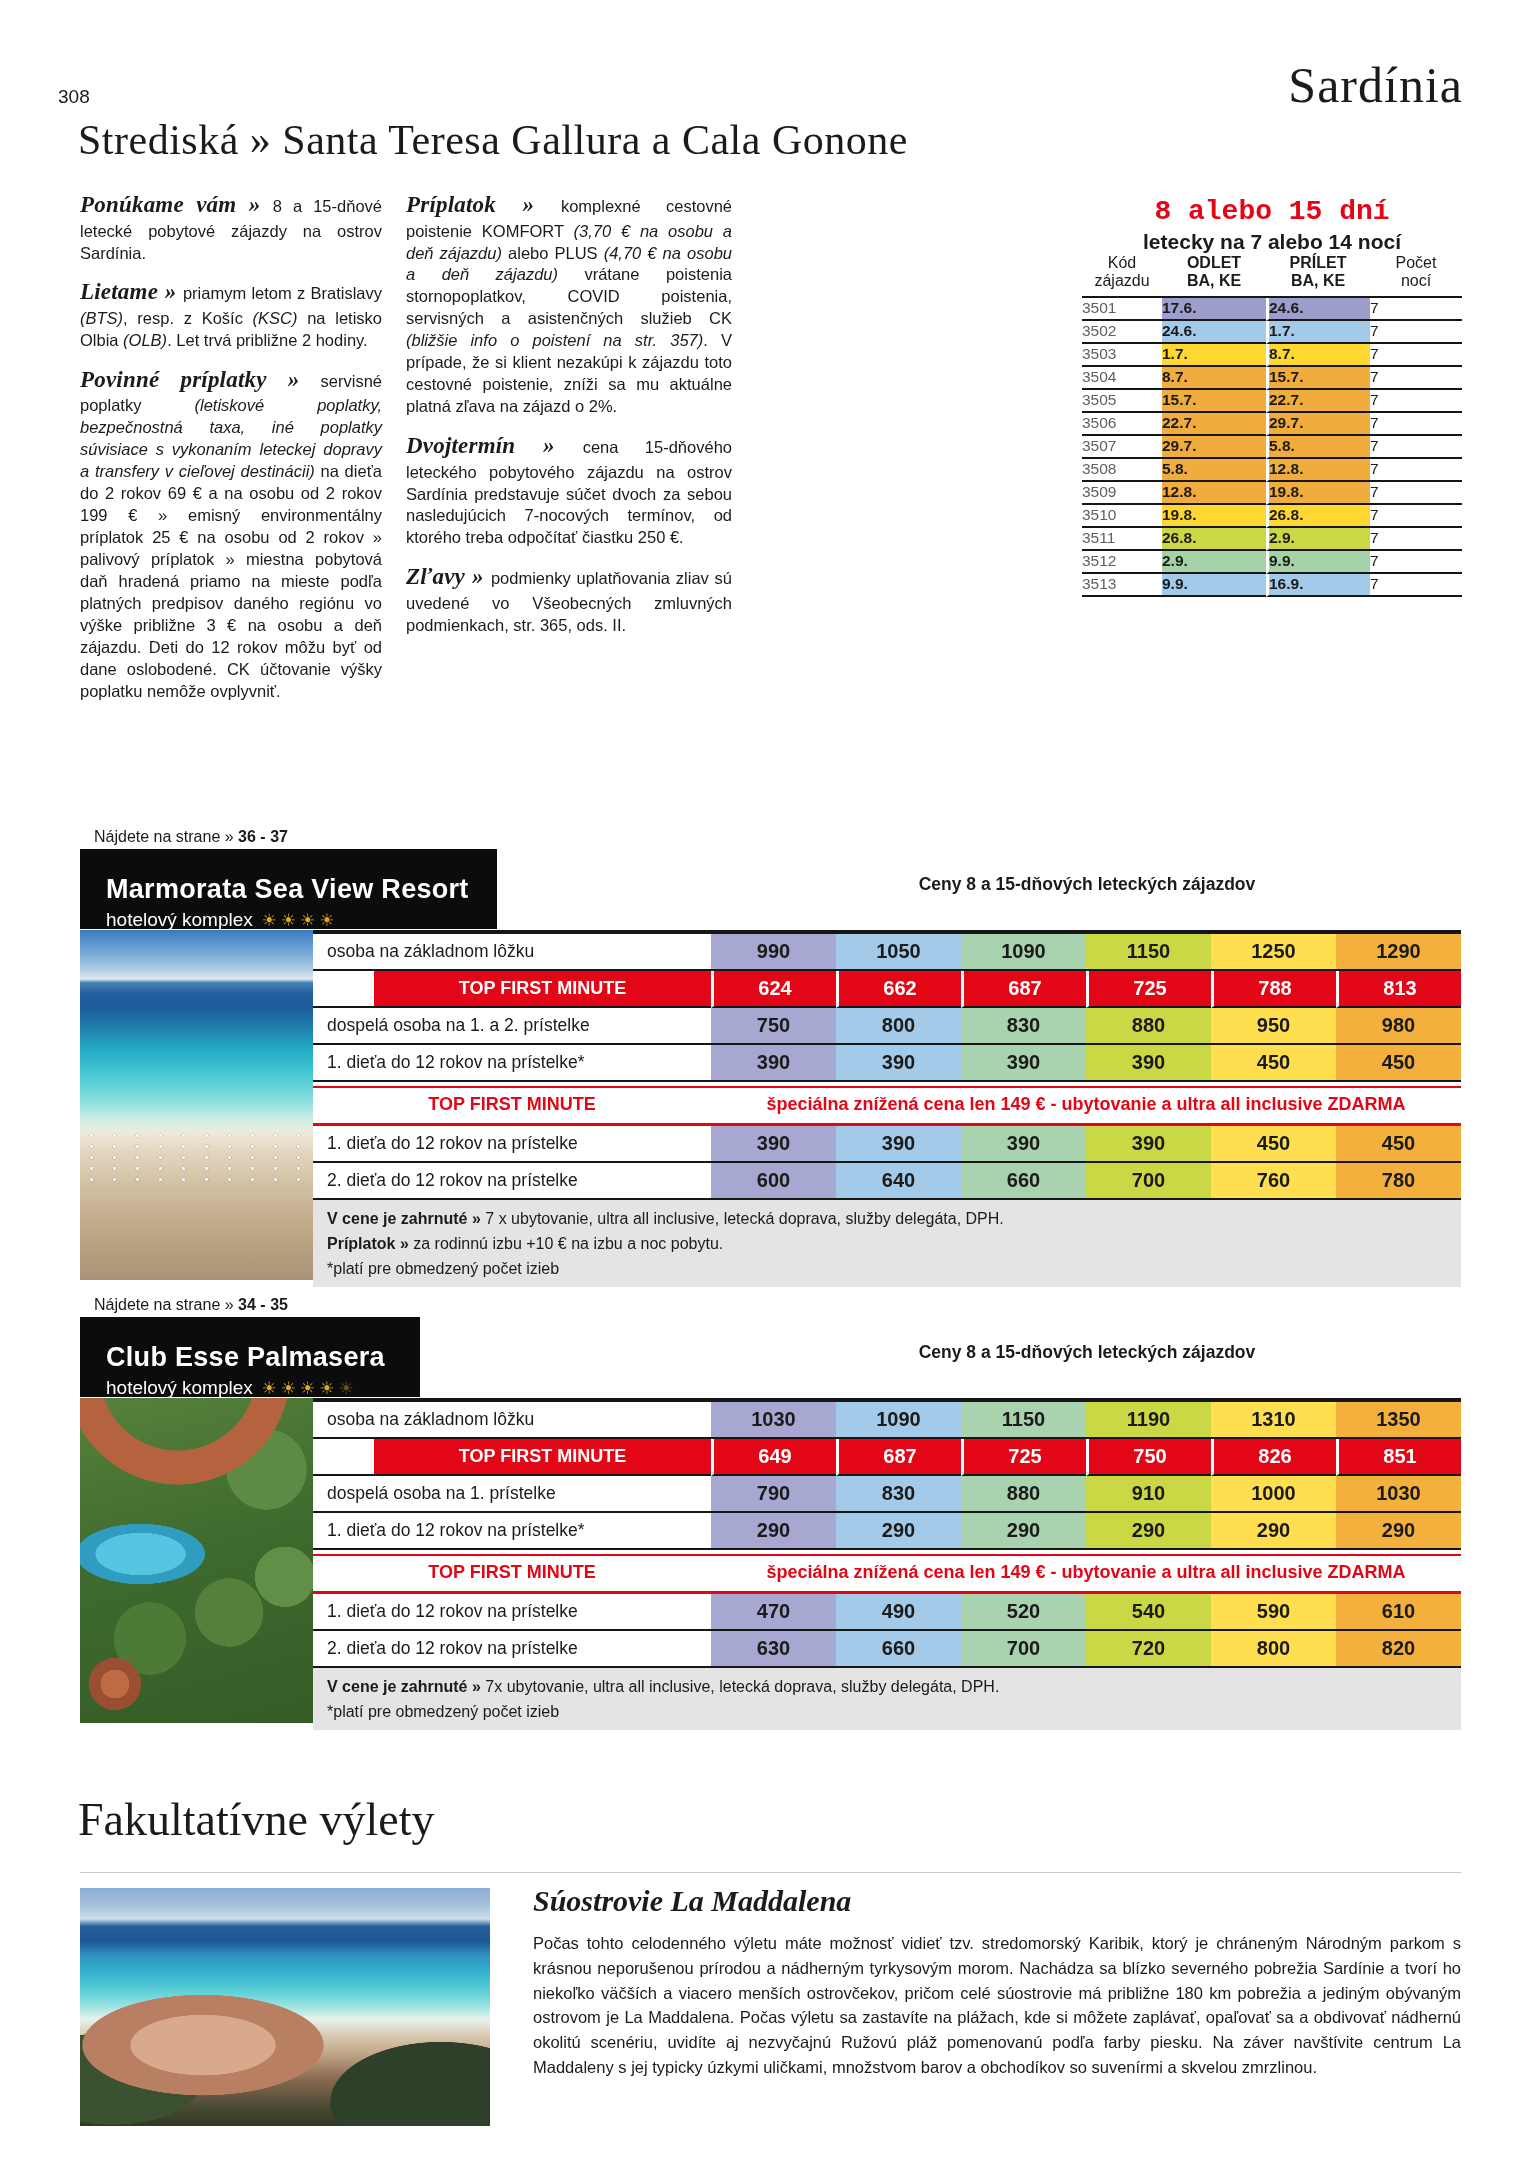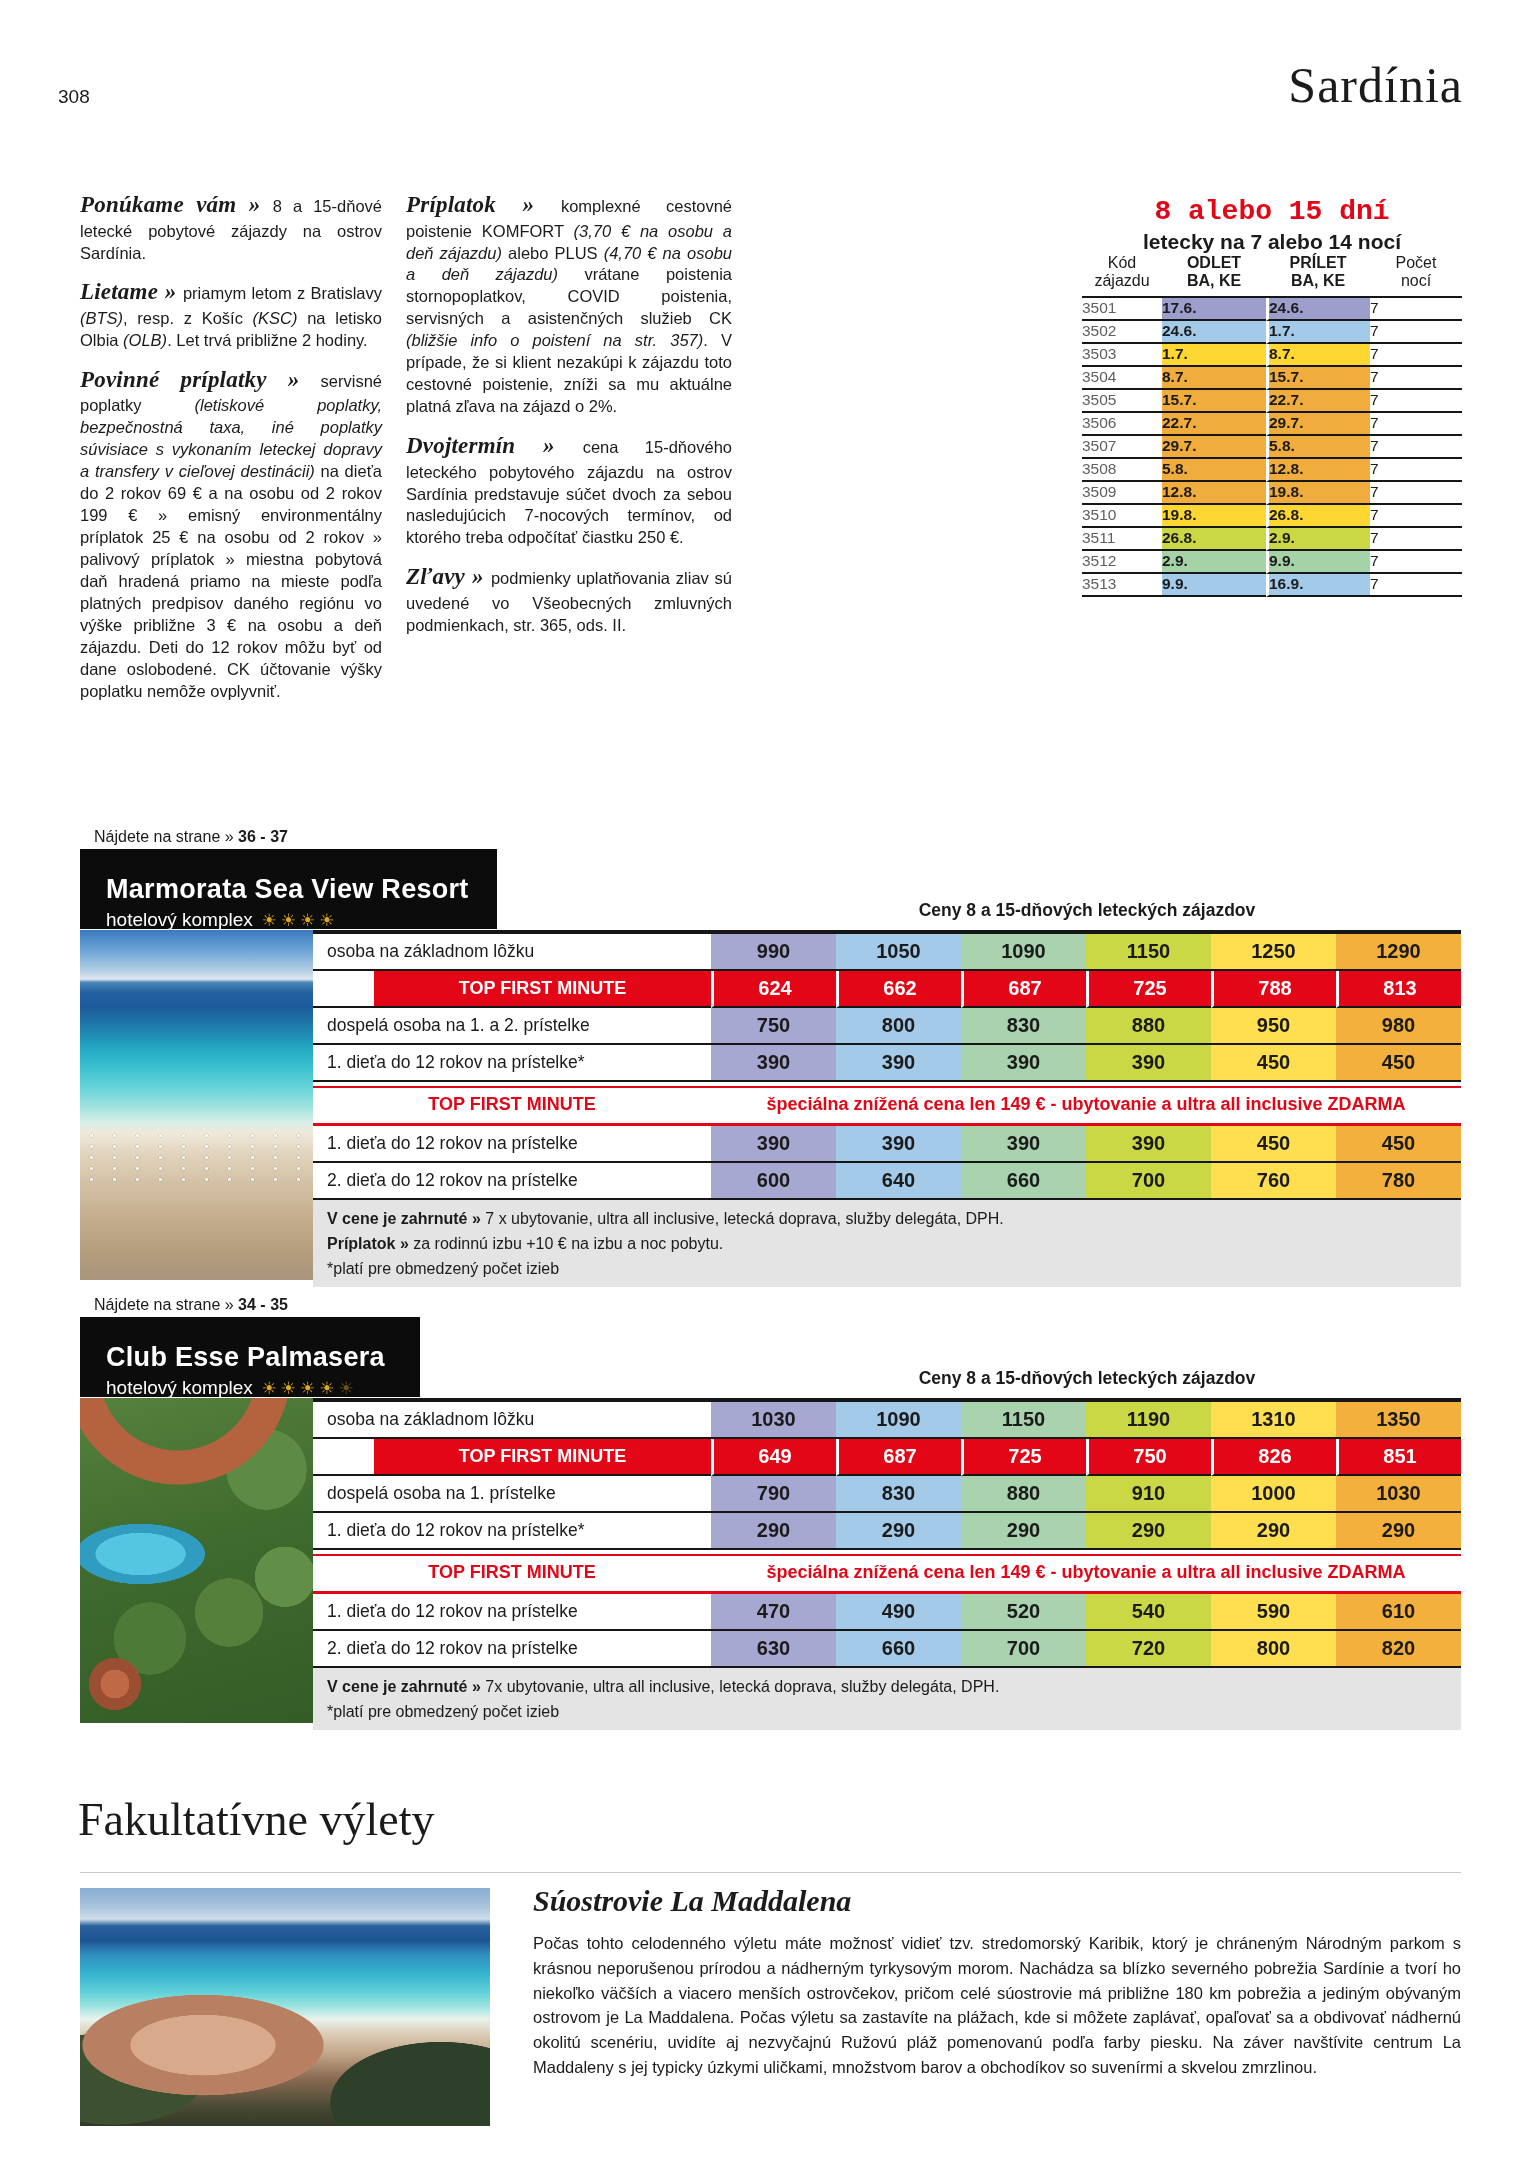--- a/index.html
+++ b/index.html
@@ -40,21 +40,21 @@
   
   .hotel { position:absolute; left:80px; width:1381px; }
   .page-ref { font-size:16px; margin:0 0 3px 14px; height:18px; }
   .hotel-head { display:inline-block; background:#0c0c0c; color:#fff; height:80px;
                 box-sizing:border-box; padding:25px 28px 0 26px; min-width:340px; }
   .hotel-name { font-weight:bold; font-size:27px; letter-spacing:.3px; }
   .hotel-cat  { font-size:19px; margin-top:4px; }
   .suns { margin-left:9px; letter-spacing:4px; }
   .sun { font-family:"DejaVu Sans", sans-serif; color:#e0a81f; font-size:17px; }
   .sun.half { opacity:.45; }
-  .prices-title { position:absolute; left:633px; top:72px; width:748px; text-align:center;
+  .prices-title { position:absolute; left:633px; top:46px; width:748px; text-align:center;
                   font-weight:bold; font-size:17.5px; }
   .hotel-body { display:flex; margin-top:0; }
   .photo { position:relative; overflow:hidden; flex:0 0 233px; }
 
   .photo-0 { height:350px; background:
     linear-gradient(180deg,
       #3a79c0 0%, #6fa6d6 6%, #b8d2e6 12%, #dfe9ef 14%,
       #4a86b8 15%, #225f9f 18%, #1c5b9b 22%,
       #1f7fae 28%, #23a9c2 34%, #3fc4d2 40%, #6fd6da 46%,
       #a5e4e0 51%, #d8eee6 55%,
@@ -106,20 +106,21 @@
              font-weight:bold; font-size:30px; }
   .fak-para { margin:13px 0 0 0; font-size:16.5px; line-height:1.5; text-align:justify; }
 </style>
 </head>
 <body>
 
 <div class="page">
 
   <div class="pagenum">308</div>
   <div class="brand">Sardínia</div>
+  <h1 class="main-title">Strediská » Santa Teresa Gallura a Cala Gonone</h1>
 
   <div class="col col1">
       <p class="para"><span class="lead">Ponúkame vám » </span><span>8 a 15-dňové letecké pobytové zájazdy na ostrov Sardínia.</span></p>
       <p class="para"><span class="lead">Lietame » </span><span>priamym letom z Bratislavy </span><span class="it">(BTS)</span><span>, resp. z Košíc </span><span class="it">(KSC)</span><span> na letisko Olbia </span><span class="it">(OLB)</span><span>. Let trvá približne 2 hodiny.</span></p>
       <p class="para"><span class="lead">Povinné príplatky » </span><span>servisné poplatky </span><span class="it">(letiskové poplatky, bezpečnostná taxa, iné poplatky súvisiace s vykonaním leteckej dopravy a transfery v cieľovej destinácii)</span><span> na dieťa do 2 rokov 69 € a na osobu od 2 rokov 199 € » emisný environmentálny príplatok 25 € na osobu od 2 rokov » palivový príplatok » miestna pobytová daň hradená priamo na mieste podľa platných predpisov daného regiónu vo výške približne 3 € na osobu a deň zájazdu. Deti do 12 rokov môžu byť od dane oslobodené. CK účtovanie výšky poplatku nemôže ovplyvniť.</span></p>
     </div>
   <div class="col col2">
       <p class="para"><span class="lead">Príplatok » </span><span>komplexné cestovné poistenie KOMFORT </span><span class="it">(3,70 € na osobu a deň zájazdu)</span><span> alebo PLUS </span><span class="it">(4,70 € na osobu a deň zájazdu)</span><span> vrátane poistenia stornopoplatkov, COVID poistenia, servisných a asistenčných služieb CK </span><span class="it">(bližšie info o poistení na str. 357)</span><span>. V prípade, že si klient nezakúpi k zájazdu toto cestovné poistenie, zníži sa mu aktuálne platná zľava na zájazd o 2%.</span></p>
       <p class="para"><span class="lead">Dvojtermín » </span><span>cena 15-dňového leteckého pobytového zájazdu na ostrov Sardínia predstavuje súčet dvoch za sebou nasledujúcich 7-nocových termínov, od ktorého treba odpočítať čiastku 250 €.</span></p>
       <p class="para"><span class="lead">Zľavy » </span><span>podmienky uplatňovania zliav sú uvedené vo Všeobecných zmluvných podmienkach, str. 365, ods. II.</span></p>

